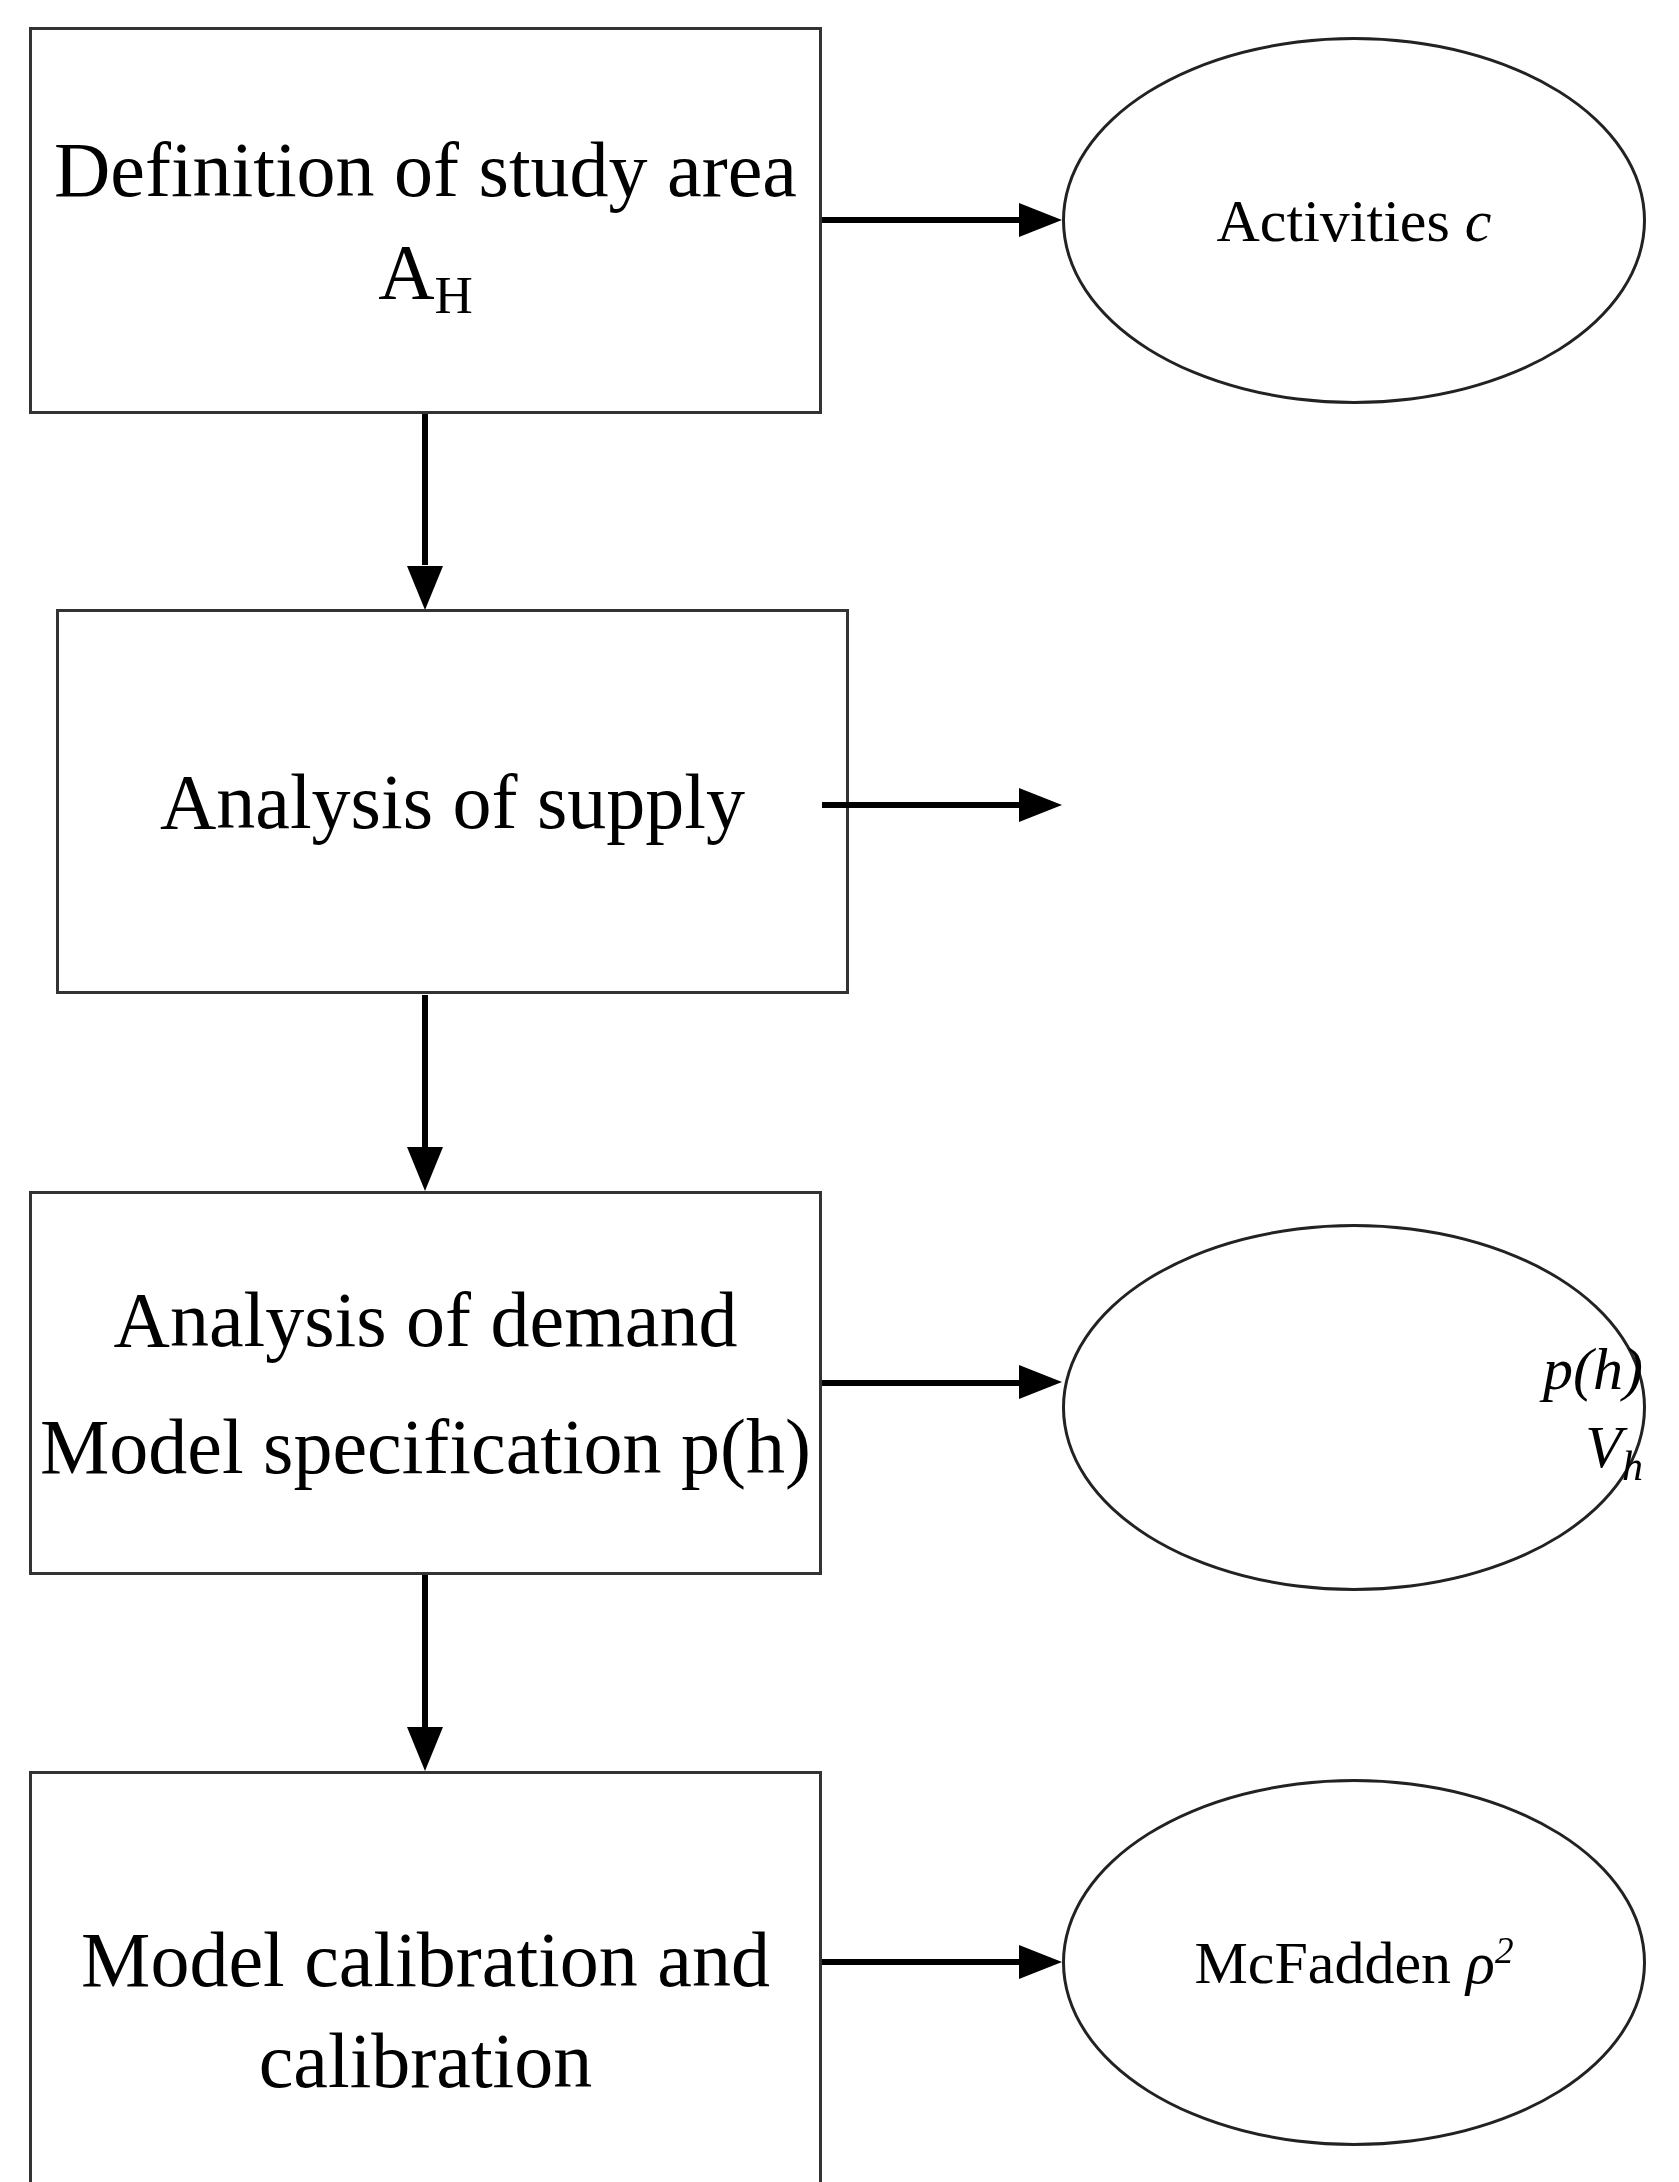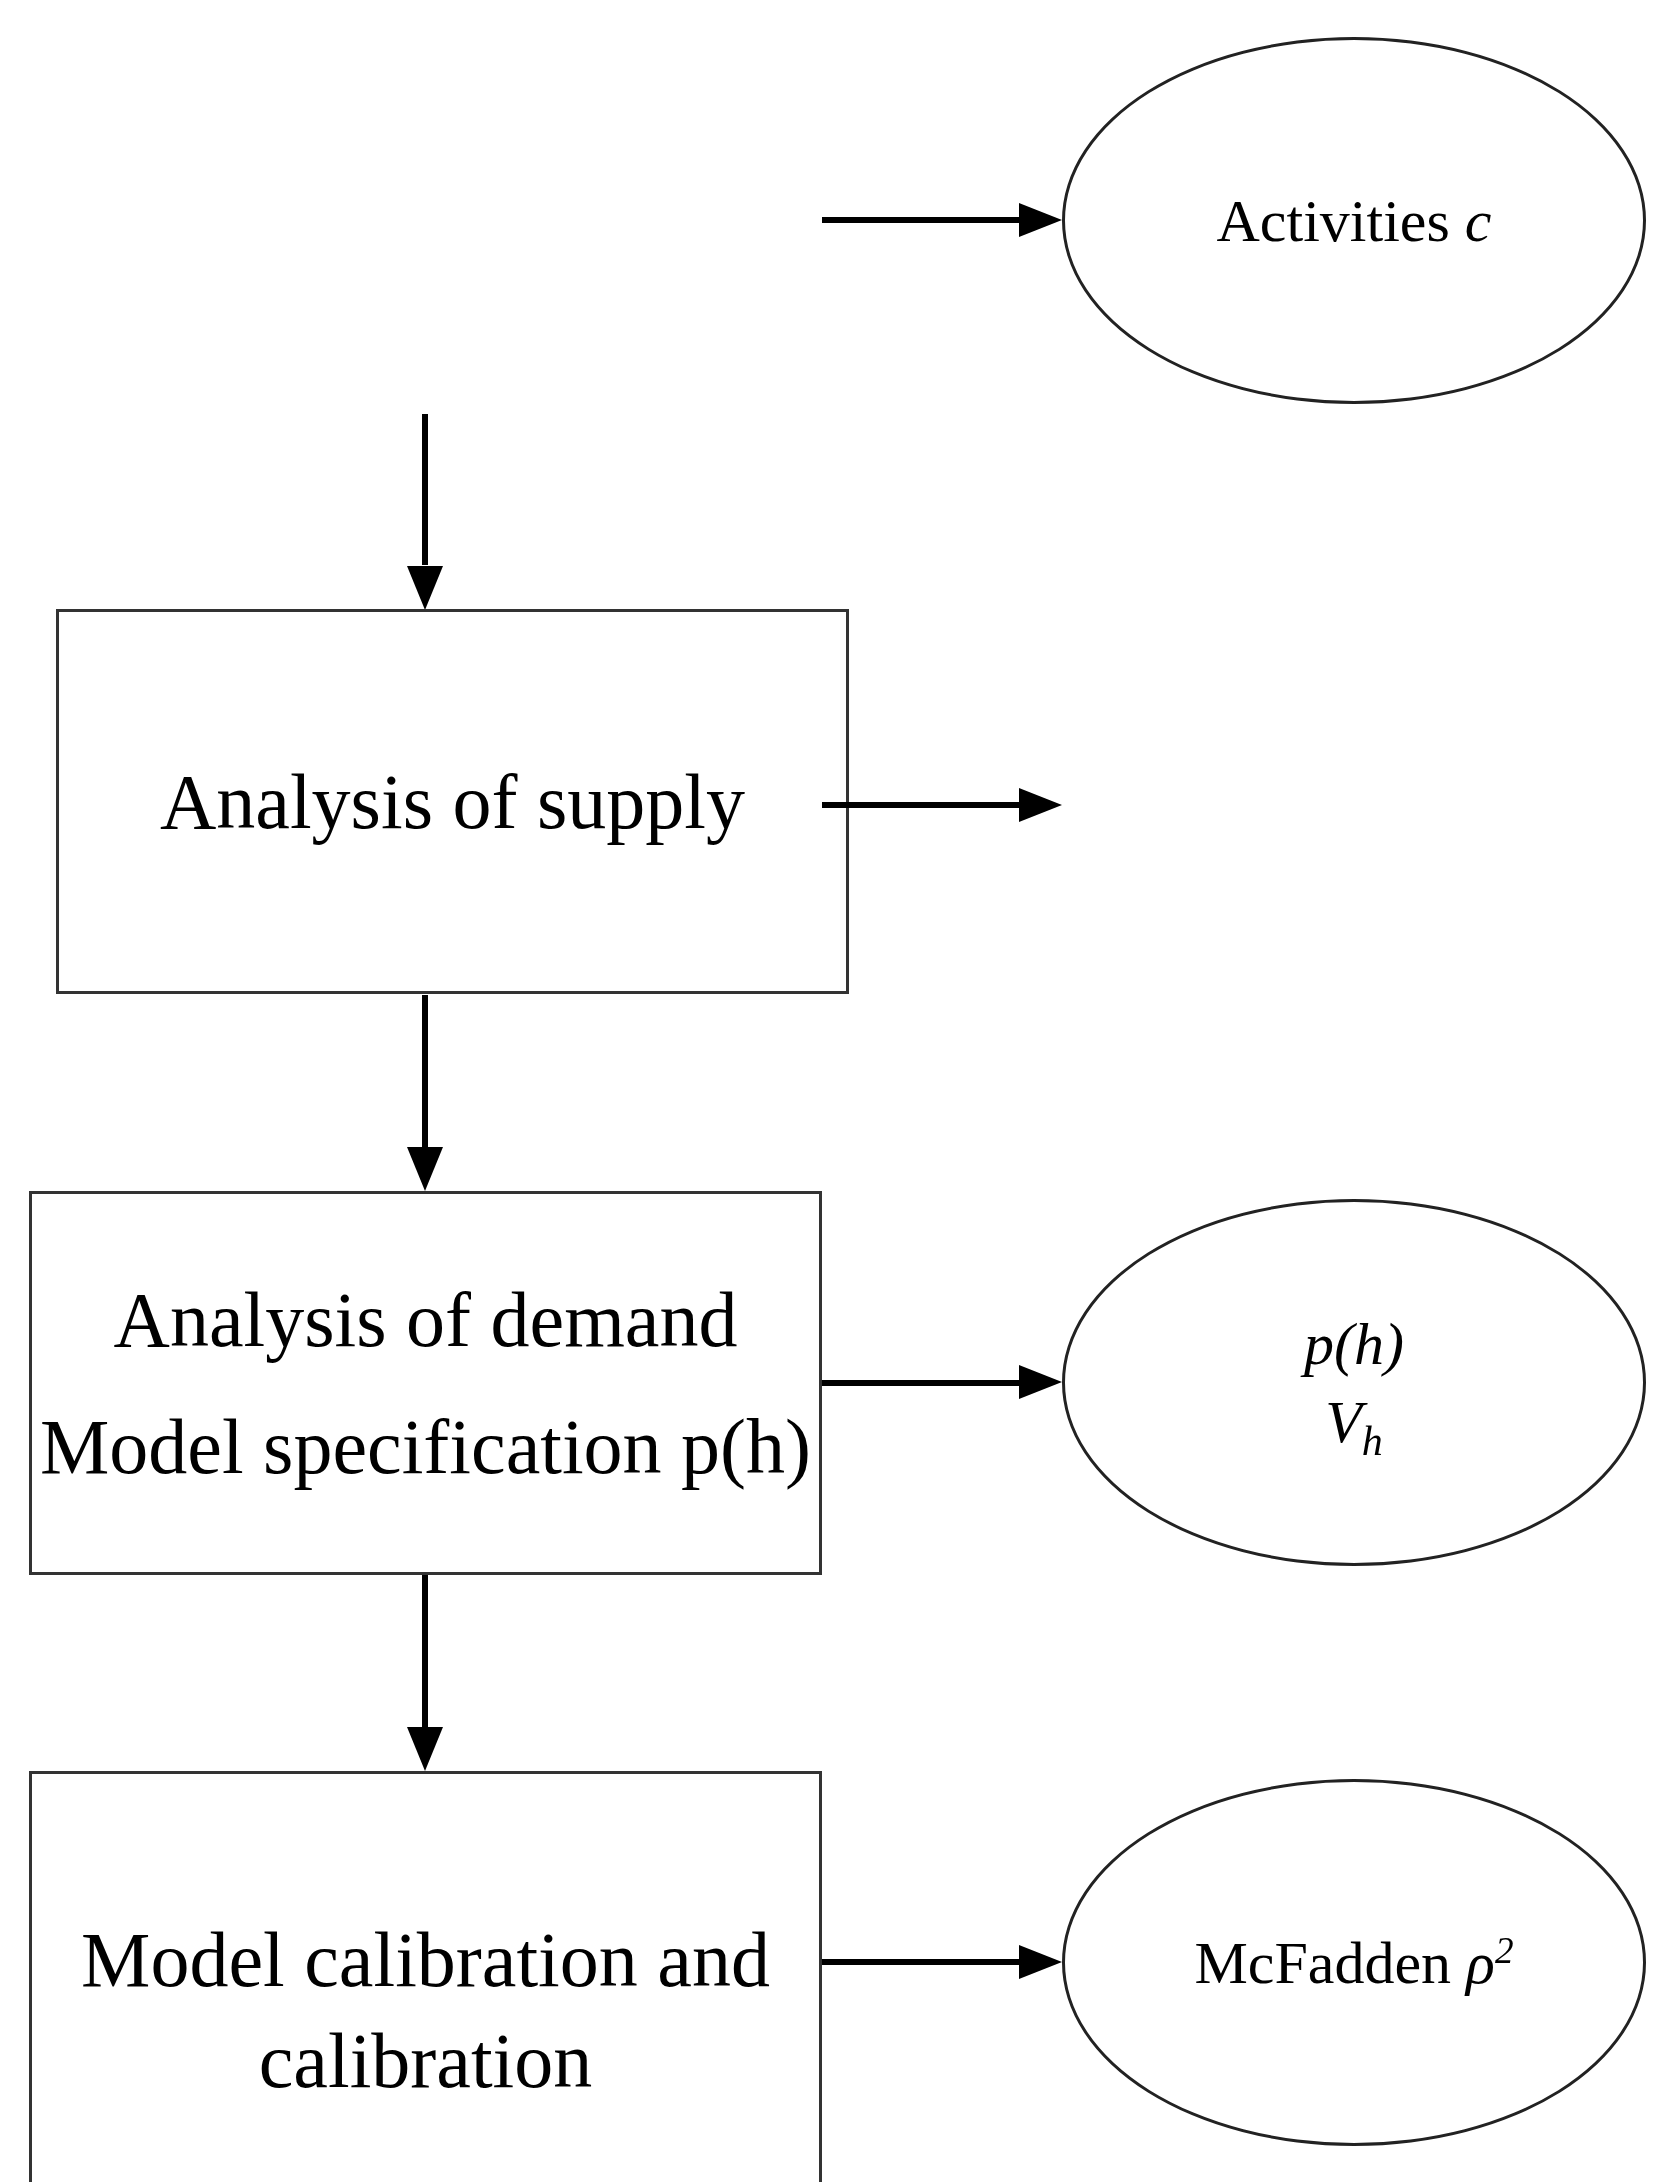--- a/index.html
+++ b/index.html
@@ -100,20 +100,24 @@
     border-top: 17.5px solid transparent;
     border-bottom: 17.5px solid transparent;
     border-left: 43px solid #000000;
   }
 </style>
 </head>
 <body>
 
 <div class="canvas">
 
+  <div class="pbox" style="top:27px; height:387px;">
+    <div class="bline">Definition of study area</div>
+    <div class="bline"><span>A</span><sub class="bsub">H</sub></div>
+  </div>
 
   <div class="ellipse" style="top:37px;">
     <div class="eline"><span>Activities</span> <i>c</i></div>
   </div>
 
   <div class="stem-h" style="left:822px; top:217px; width:197px;"></div>
   <div class="head-h" style="left:1019px; top:203px;"></div>
 
   <div class="stem-v" style="left:422px; top:414px; height:151px;"></div>
   <div class="head-v" style="left:407px; top:566px;"></div>
@@ -127,21 +131,21 @@
   <div class="head-h" style="left:1019px; top:788px;"></div>
 
   <div class="stem-v" style="left:422px; top:995px; height:152px;"></div>
   <div class="head-v" style="left:407px; top:1147px;"></div>
 
   <div class="pbox" style="top:1191px; height:384px;gap:25px;">
     <div class="bline">Analysis of demand</div>
     <div class="bline">Model specification p(h)</div>
   </div>
 
-  <div class="ellipse" style="top:1199px;">
+  <div class="ellipse" style="top:1224px;align-items:flex-end;">
     <div class="eline"><i>p(h)</i></div>
     <div class="eline"><i>V</i><sub class="esub">h</sub></div>
   </div>
 
   <div class="stem-h" style="left:822px; top:1380px; width:197px;"></div>
   <div class="head-h" style="left:1019px; top:1365px;"></div>
 
   <div class="stem-v" style="left:422px; top:1575px; height:152px;"></div>
   <div class="head-v" style="left:407px; top:1727px;"></div>
 

